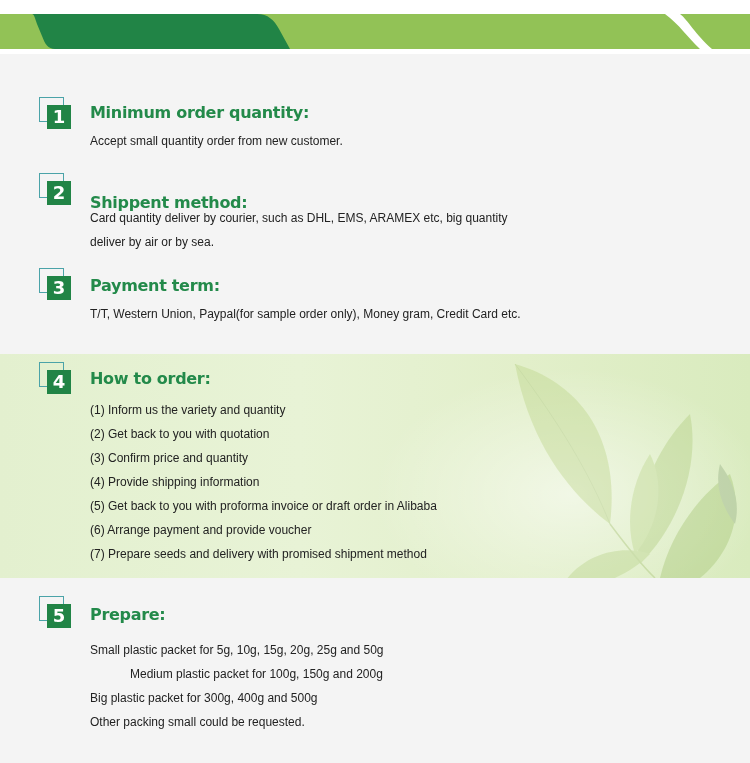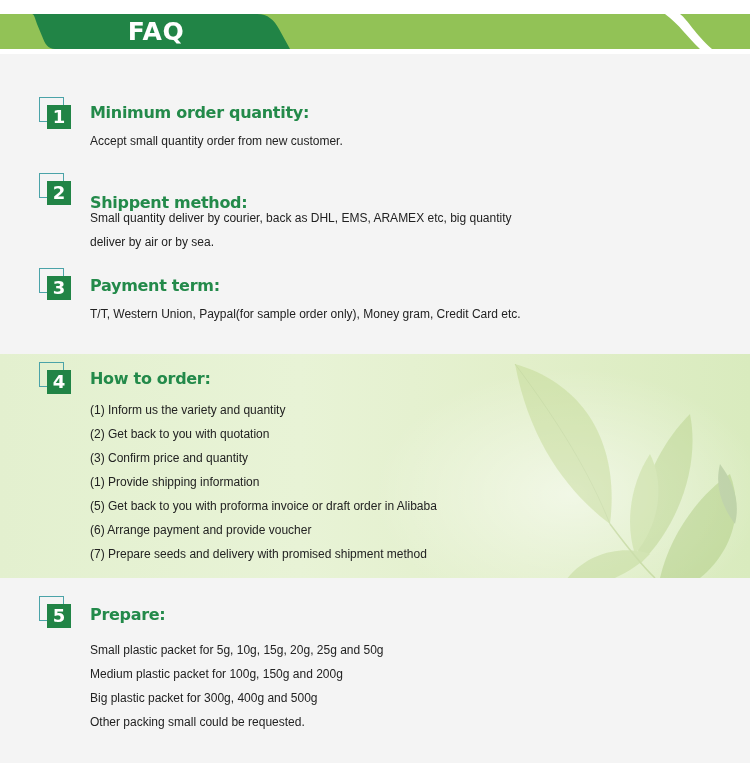--- a/index.html
+++ b/index.html
@@ -48,39 +48,38 @@
 </head>
 <body>
 
 <div class="top-white"></div>
 
 <div class="banner">
   <svg width="750" height="35" viewBox="0 0 750 35">
     <path d="M32 0 L257 0 C268 0 274 6 279 15 L290 35 L55 35 C48 35 45 30 42 22 L37 10 C35 4 34 0 32 0 Z" fill="#218446"></path>
     <path d="M665 0 L680 0 C688 6 695 20 712 35 L700 35 C688 24 679 10 665 0 Z" fill="#ffffff"></path>
   </svg>
-  <div class="banner-title">FAQ</div>
 </div>
 <div class="under-banner"></div>
 
 <div class="section" style="top:54px;height:298px;"></div>
 
 <div class="badge" style="left:39px;top:97px;">
   <div class="outline"></div>
   <div class="fill">1</div>
 </div>
 <div class="title" style="top:103px;">Minimum order quantity:</div>
 <div class="body-text" style="top:129px;">Accept small quantity order from new customer.</div>
 
 <div class="badge" style="left:39px;top:173px;">
   <div class="outline"></div>
   <div class="fill">2</div>
 </div>
 <div class="title" style="top:193px;">Shippent method:</div>
-<div class="body-text" style="top:206px;">Small quantity deliver by courier, back as DHL, EMS, ARAMEX etc, big quantity</div>
+<div class="body-text" style="top:206px;">Card quantity deliver by courier, such as DHL, EMS, ARAMEX etc, big quantity</div>
 <div class="body-text" style="top:230px;">deliver by air or by sea.</div>
 
 <div class="badge" style="left:39px;top:268px;">
   <div class="outline"></div>
   <div class="fill">3</div>
 </div>
 <div class="title" style="top:276px;">Payment term:</div>
 <div class="body-text" style="top:302px;">T/T, Western Union, Paypal(for sample order only), Money gram, Credit Card etc.</div>
 
 <div class="section leaf" style="top:354px;height:224px;">
@@ -99,26 +98,26 @@
 </div>
 
 <div class="badge" style="left:39px;top:362px;">
   <div class="outline"></div>
   <div class="fill">4</div>
 </div>
 <div class="title" style="top:369px;">How to order:</div>
 <div class="body-text" style="top:398px;">(1) Inform us the variety and quantity</div>
 <div class="body-text" style="top:422px;">(2) Get back to you with quotation</div>
 <div class="body-text" style="top:446px;">(3) Confirm price and quantity</div>
-<div class="body-text" style="top:470px;">(1) Provide shipping information</div>
+<div class="body-text" style="top:470px;">(4) Provide shipping information</div>
 <div class="body-text" style="top:494px;">(5) Get back to you with proforma invoice or draft order in Alibaba</div>
 <div class="body-text" style="top:518px;">(6) Arrange payment and provide voucher</div>
 <div class="body-text" style="top:542px;">(7) Prepare seeds and delivery with promised shipment method</div>
 
 <div class="badge" style="left:39px;top:596px;">
   <div class="outline"></div>
   <div class="fill">5</div>
 </div>
 <div class="title" style="top:605px;">Prepare:</div>
 <div class="body-text" style="top:638px;">Small plastic packet for 5g, 10g, 15g, 20g, 25g and 50g</div>
-<div class="body-text" style="top:662px;">Medium plastic packet for 100g, 150g and 200g</div>
+<div class="body-text" style="top:662px;margin-left:40px;">Medium plastic packet for 100g, 150g and 200g</div>
 <div class="body-text" style="top:686px;">Big plastic packet for 300g, 400g and 500g</div>
 <div class="body-text" style="top:710px;">Other packing small could be requested.</div>
 
 </body></html>

